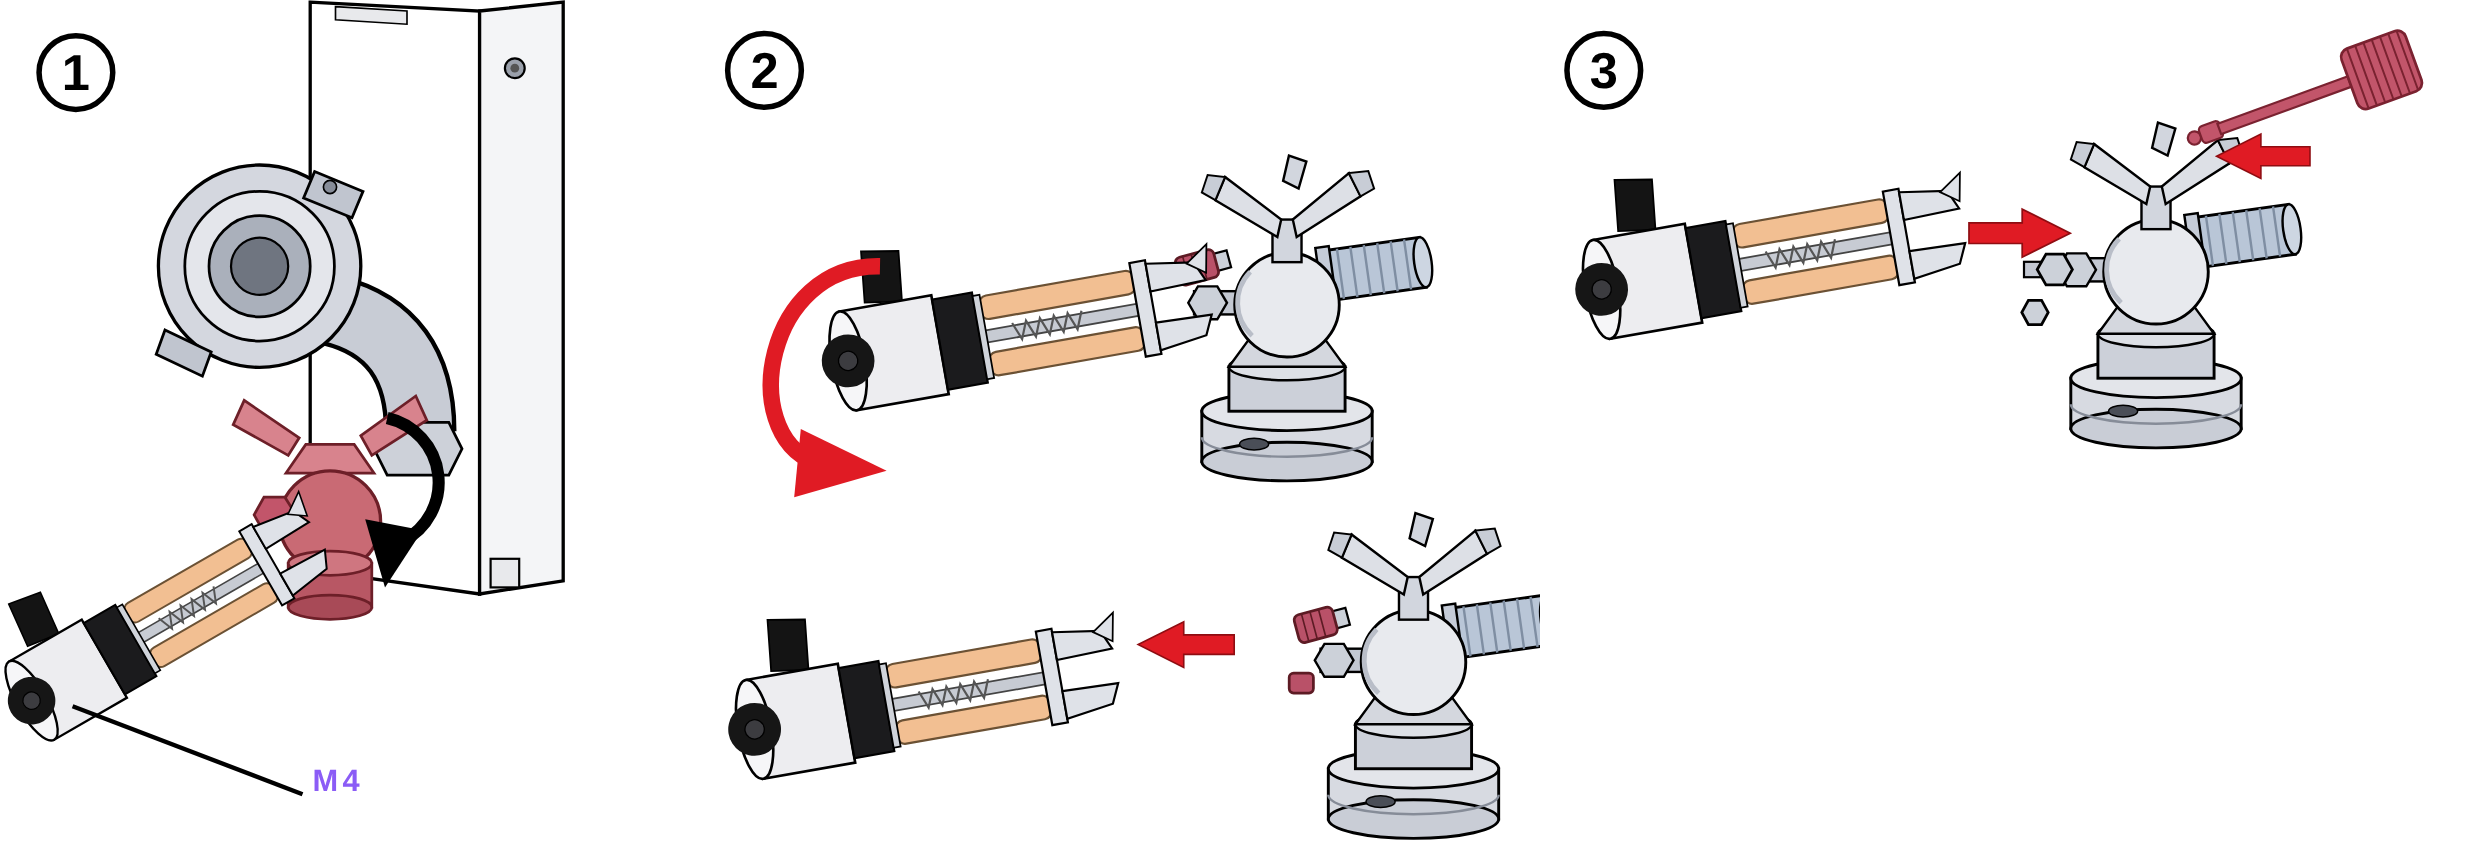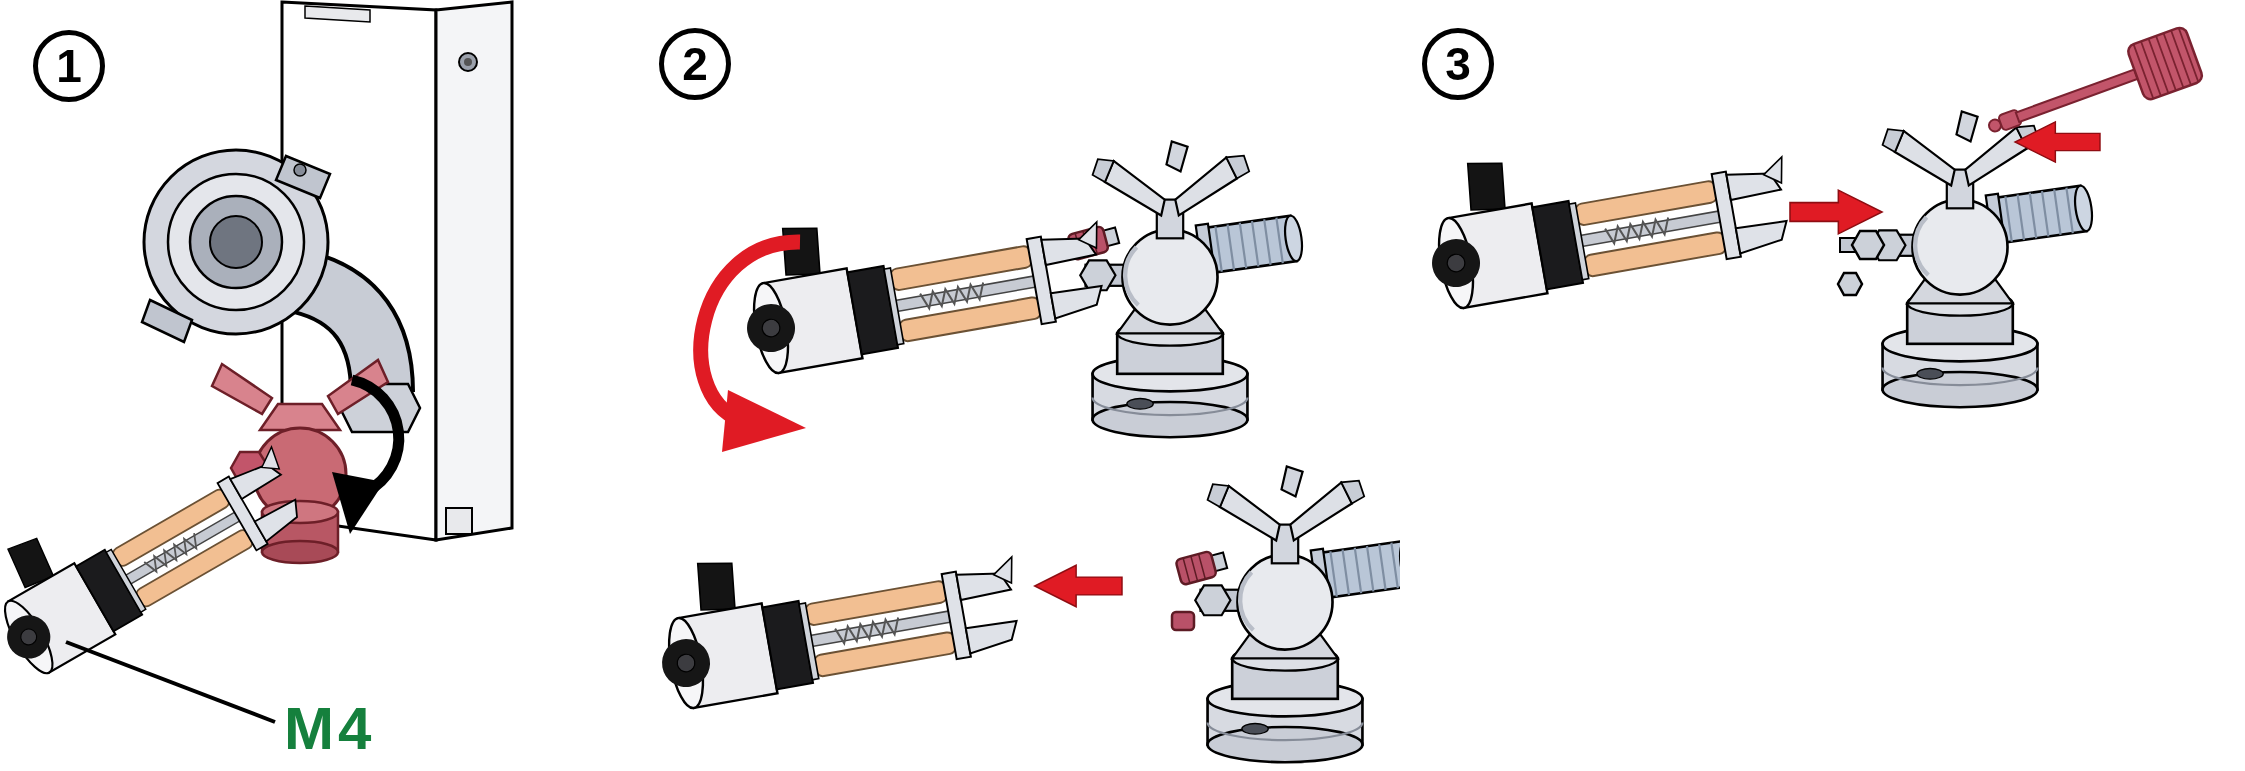--- a/index.html
+++ b/index.html
@@ -15,21 +15,21 @@
     position:absolute;
     width:62px;height:62px;
     border:5px solid #000;border-radius:50%;
     background:#fff;color:#000;
     display:flex;align-items:center;justify-content:center;
     font-size:46px;font-weight:bold;line-height:1;
     z-index:5;
   }
   .callout-label{
     position:absolute;
-    font-size:60px;font-weight:bold;color:#15803d;
+    font-size:28px;font-weight:bold;color:#8b5cf6;
     letter-spacing:4px;z-index:5;
   }
 </style>
 </head>
 <body>
 
 <div id="figure">
 
   <svg width="0" height="0" style="position:absolute" aria-hidden="true">
     <defs>

